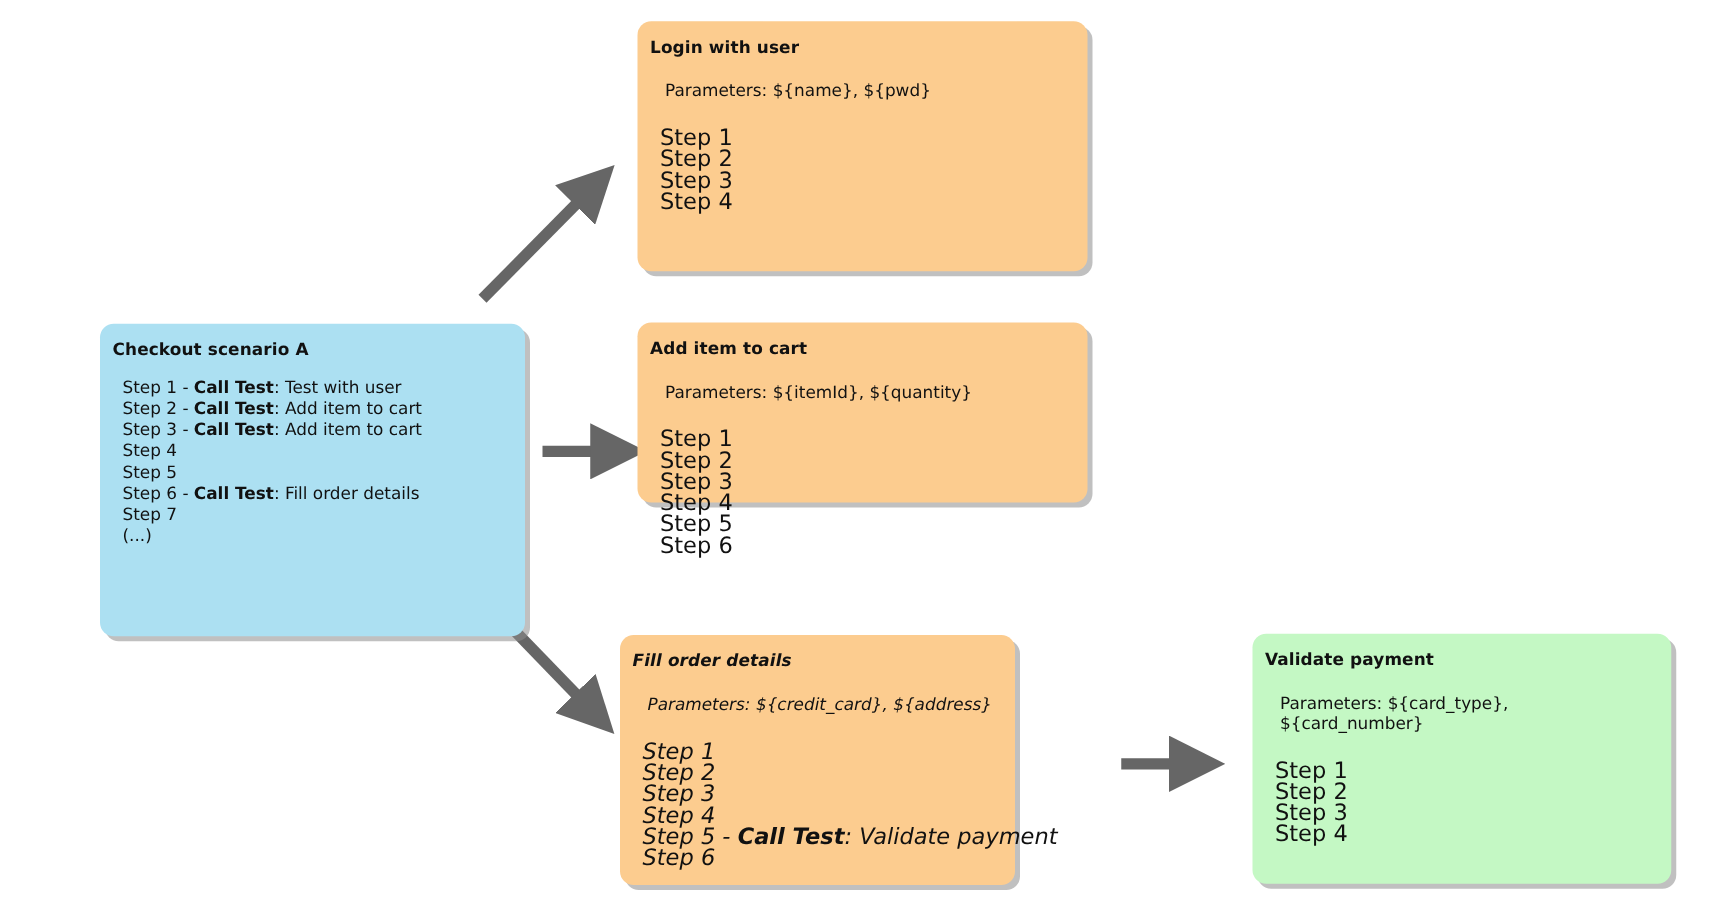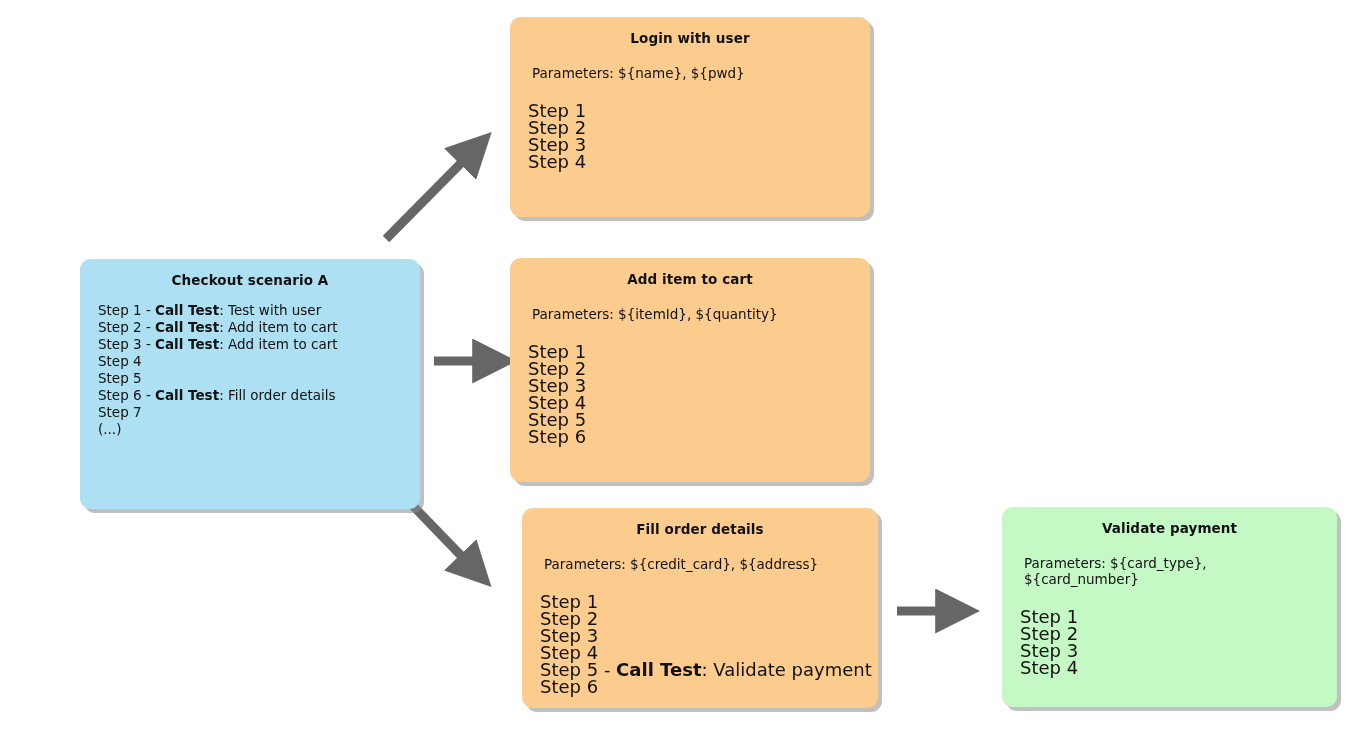--- a/index.html
+++ b/index.html
@@ -27,21 +27,21 @@
 
   
   .card {
     position: absolute;
     box-sizing: border-box;
     border-radius: 11px;
     box-shadow: 4px 4px 0 0 rgba(140,140,140,0.55);
     padding: 0;
   }
   .card .card-title {
-    text-align: center;
+    text-align: left;
     font-weight: bold;
     font-size: 13.5px;
     line-height: 16px;
     margin: 0;
     padding: 13px 10px 0 10px;
     letter-spacing: 0.1px;
   }
   .card .card-params {
     font-size: 13.5px;
     line-height: 16px;
@@ -136,34 +136,34 @@
     <div class="card-title">Login with user</div>
     <div class="card-params">Parameters: ${name}, ${pwd}</div>
     <div class="card-steps">
       <div class="step-line"><span>Step 1</span></div>
       <div class="step-line"><span>Step 2</span></div>
       <div class="step-line"><span>Step 3</span></div>
       <div class="step-line"><span>Step 4</span></div>
     </div>
   </div>
 
-  <div class="card" id="box-add-item-to-cart" style="left:510px; top:258px; width:360px; height:224px; background:#fccc8f;">
+  <div class="card" id="box-add-item-to-cart" style="left:510px; top:258px; width:360px; height:144px; background:#fccc8f;">
     <div class="card-title">Add item to cart</div>
     <div class="card-params">Parameters: ${itemId}, ${quantity}</div>
     <div class="card-steps">
       <div class="step-line"><span>Step 1</span></div>
       <div class="step-line"><span>Step 2</span></div>
       <div class="step-line"><span>Step 3</span></div>
       <div class="step-line"><span>Step 4</span></div>
       <div class="step-line"><span>Step 5</span></div>
       <div class="step-line"><span>Step 6</span></div>
     </div>
   </div>
 
-  <div class="card" id="box-fill-order-details" style="left:522px; top:508px; width:356px; height:200px; background:#fccc8f;">
+  <div class="card" id="box-fill-order-details" style="left:496px; top:508px; width:316px; height:200px; background:#fccc8f;font-style:italic;">
     <div class="card-title">Fill order details</div>
     <div class="card-params">Parameters: ${credit_card}, ${address}</div>
     <div class="card-steps">
       <div class="step-line"><span>Step 1</span></div>
       <div class="step-line"><span>Step 2</span></div>
       <div class="step-line"><span>Step 3</span></div>
       <div class="step-line"><span>Step 4</span></div>
       <div class="step-line"><span>Step 5 - </span><span class="calltest">Call Test</span><span>: Validate payment</span></div>
       <div class="step-line"><span>Step 6</span></div>
     </div>

